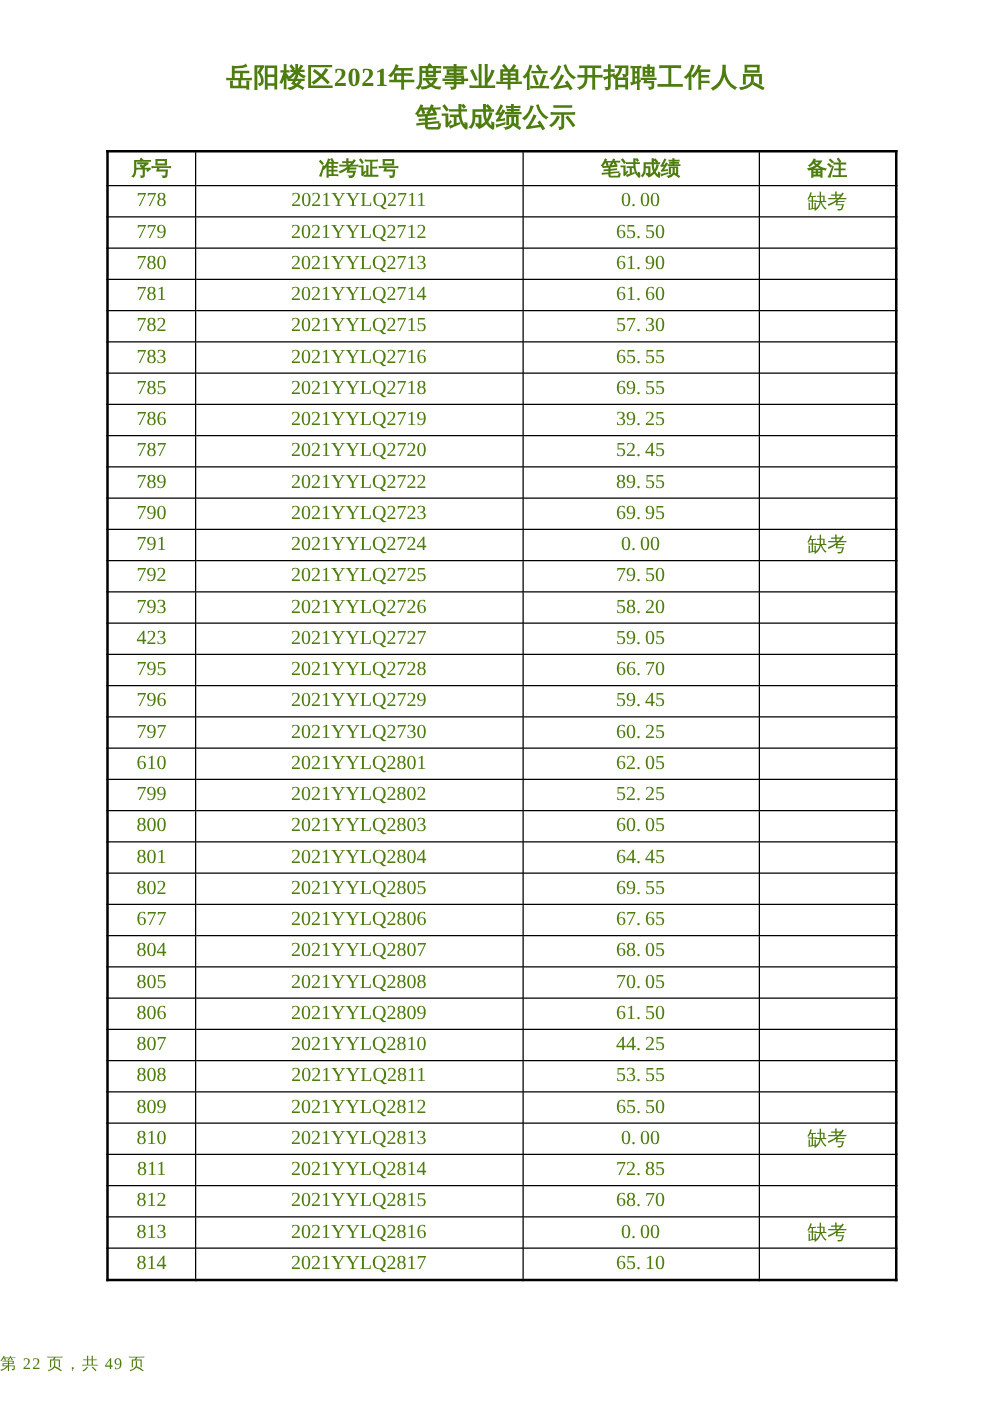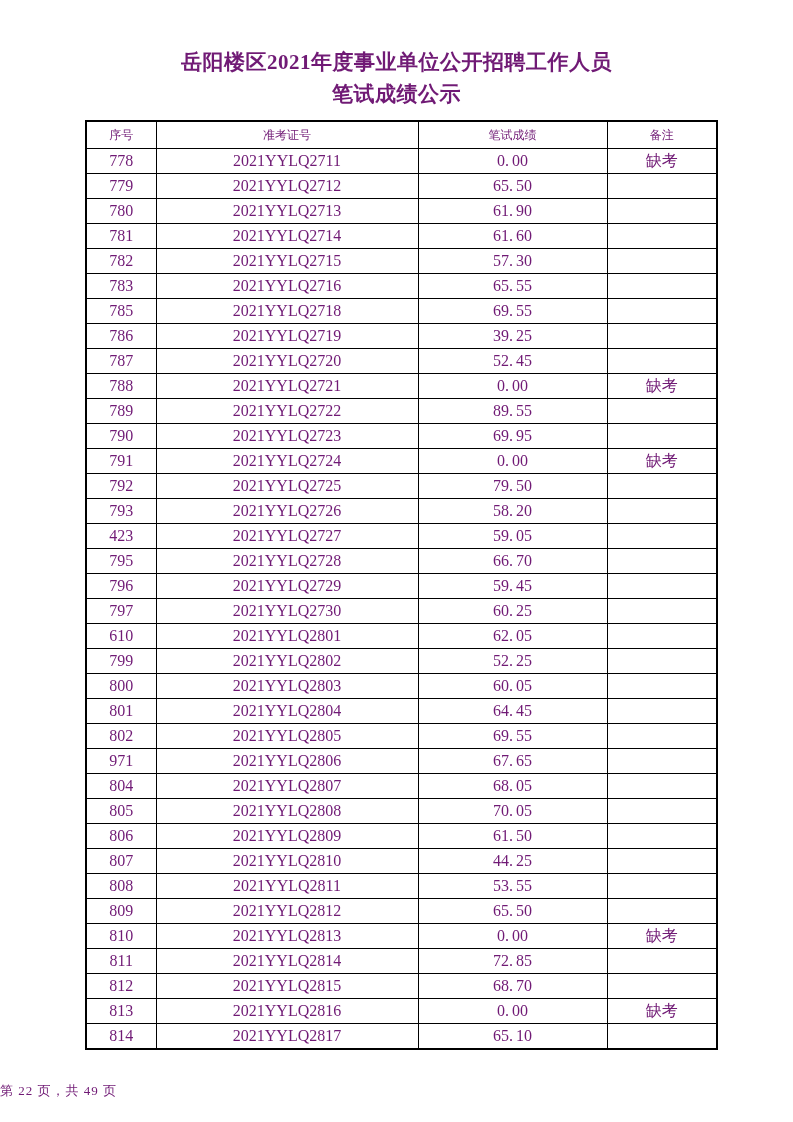--- a/index.html
+++ b/index.html
@@ -4,21 +4,21 @@
 <style>
   html, body {
     margin: 0;
     padding: 0;
     background: #ffffff;
   }
   .page {
     width: 793px;
     height: 1122px;
     background: #ffffff;
-    color: #701a75;
+    color: #4d7c0f;
     position: relative;
     box-sizing: border-box;
     font-family: "Liberation Serif", "DejaVu Serif", serif;
     overflow: hidden;
   }
   .title-block {
     padding-top: 46px;
     text-align: center;
     font-weight: bold;
     font-size: 21px;
@@ -38,22 +38,22 @@
   table.score-table td {
     border: 1px solid #000000;
     text-align: center;
     vertical-align: middle;
     padding: 0;
     overflow: hidden;
     white-space: nowrap;
   }
   table.score-table th {
     height: 26px;
-    font-size: 12px;
-    font-weight: normal;
+    font-size: 16px;
+    font-weight: bold;
   }
   table.score-table td {
     height: 24px;
     font-size: 16px;
     font-weight: normal;
   }
   td.cell-note {
     font-size: 15px;
   }
   .col-serial  { width: 70px;  }
@@ -143,26 +143,20 @@
           <td>39. 25</td>
           <td class="cell-note"></td>
         </tr>
         <tr>
           <td>787</td>
           <td>2021YYLQ2720</td>
           <td>52. 45</td>
           <td class="cell-note"></td>
         </tr>
         <tr>
-          <td>788</td>
-          <td>2021YYLQ2721</td>
-          <td>0. 00</td>
-          <td class="cell-note">缺考</td>
-        </tr>
-        <tr>
           <td>789</td>
           <td>2021YYLQ2722</td>
           <td>89. 55</td>
           <td class="cell-note"></td>
         </tr>
         <tr>
           <td>790</td>
           <td>2021YYLQ2723</td>
           <td>69. 95</td>
           <td class="cell-note"></td>
@@ -233,21 +227,21 @@
           <td>64. 45</td>
           <td class="cell-note"></td>
         </tr>
         <tr>
           <td>802</td>
           <td>2021YYLQ2805</td>
           <td>69. 55</td>
           <td class="cell-note"></td>
         </tr>
         <tr>
-          <td>971</td>
+          <td>677</td>
           <td>2021YYLQ2806</td>
           <td>67. 65</td>
           <td class="cell-note"></td>
         </tr>
         <tr>
           <td>804</td>
           <td>2021YYLQ2807</td>
           <td>68. 05</td>
           <td class="cell-note"></td>
         </tr>

